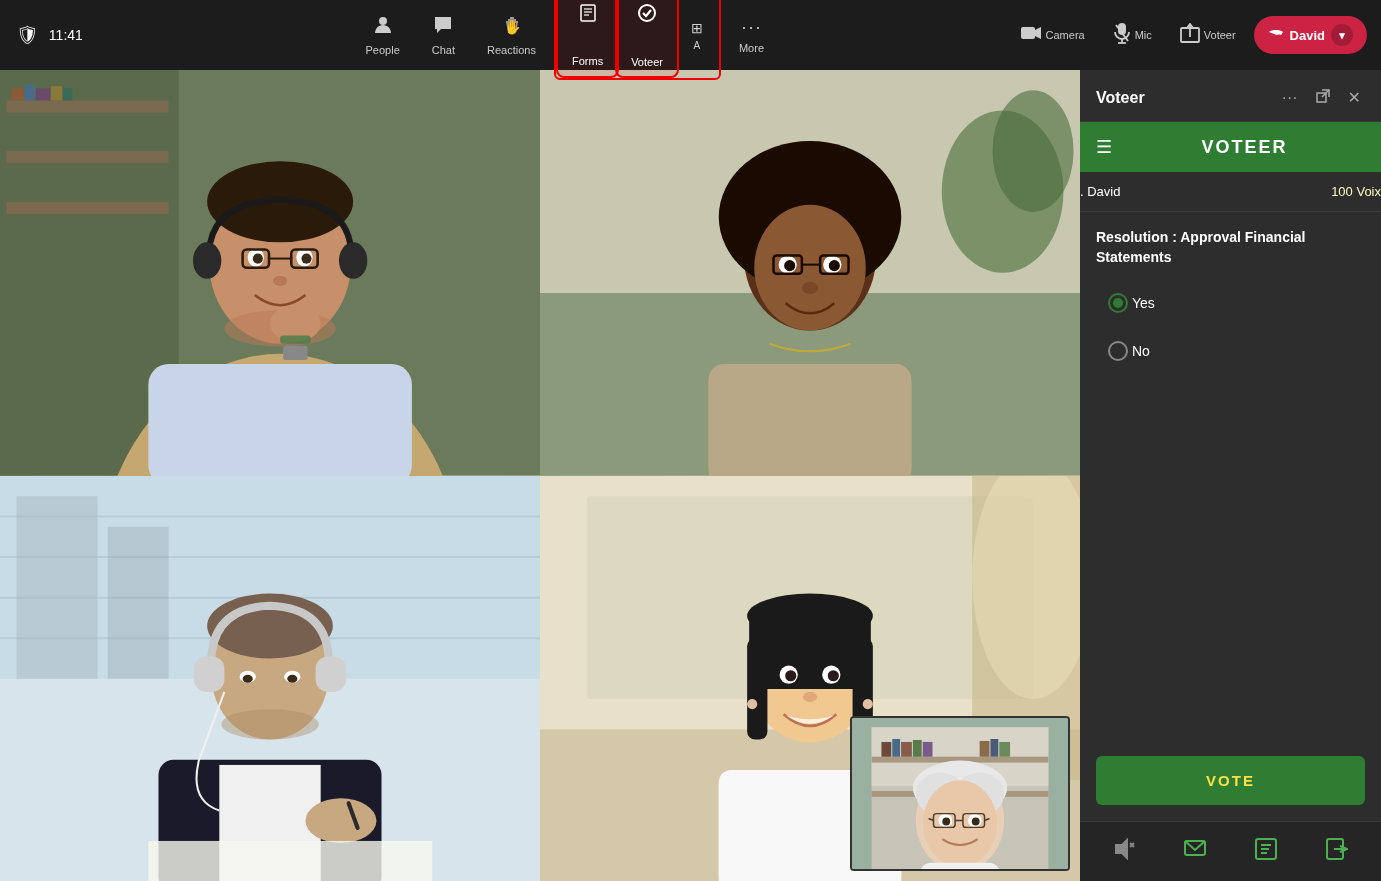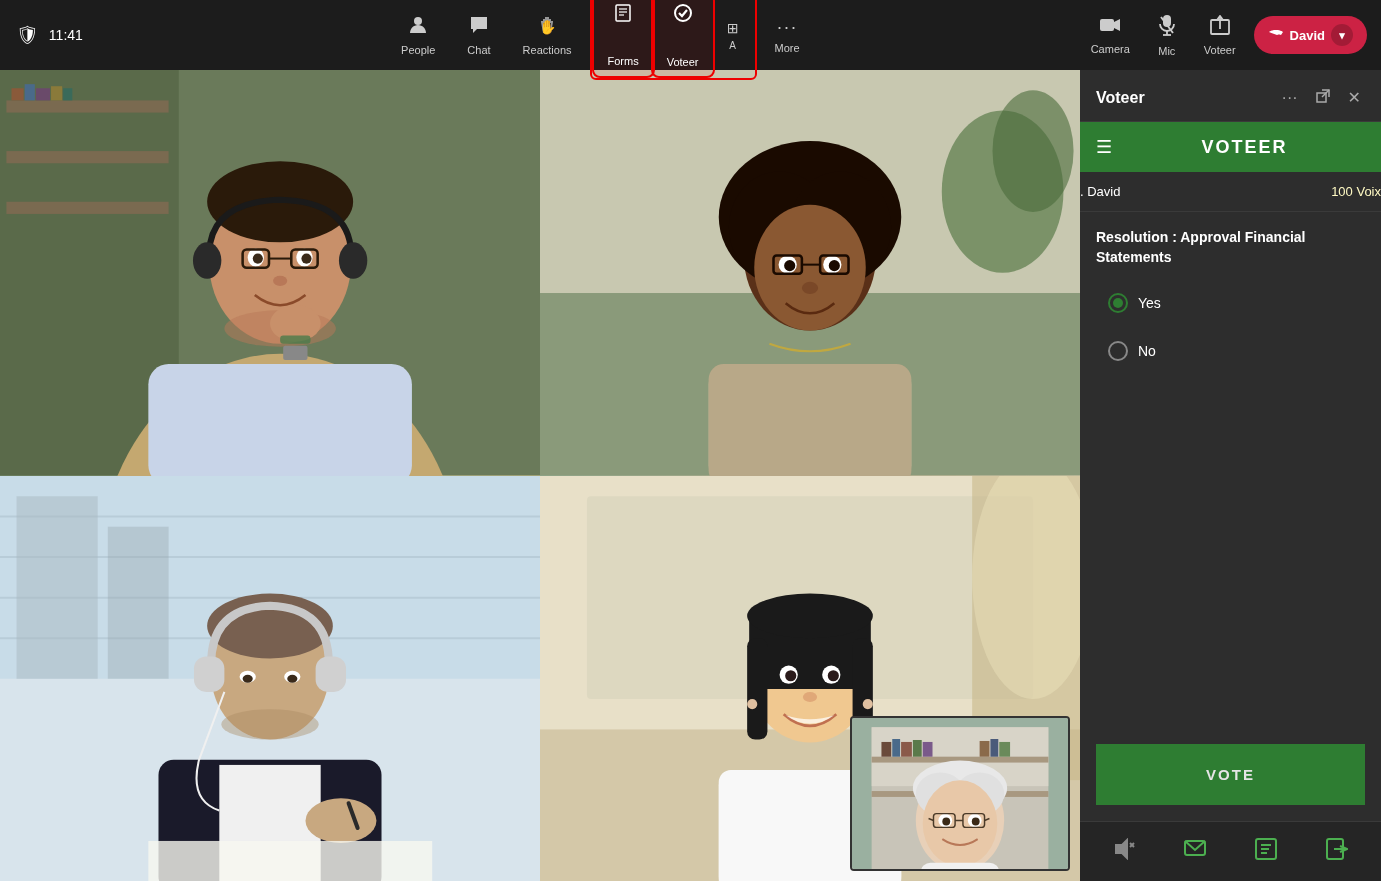--- a/index.html
+++ b/index.html
@@ -65,21 +65,21 @@
     .nav-btn.voteer-btn .icon { color: #fff; }
 
     .top-bar-right {
       display: flex;
       align-items: center;
       gap: 8px;
       padding-right: 14px;
     }
     .right-btn {
       display: flex;
-      flex-direction: column;
+      flex-direction: row;
       align-items: center;
       justify-content: center;
       gap: 4px;
       padding: 6px 10px;
       color: #ccc;
       font-size: 11px;
       border-radius: 6px;
       cursor: pointer;
       background: transparent;
       border: none;
@@ -212,21 +212,21 @@
     .resolution-label {
       color: #fff;
       font-size: 14px;
       font-weight: 700;
       margin-bottom: 16px;
       line-height: 1.4;
     }
     .vote-option {
       display: flex;
       align-items: center;
-      gap: 10px;
+      gap: 4px;
       padding: 10px 12px;
       border-radius: 6px;
       margin-bottom: 8px;
       cursor: pointer;
       background: transparent;
     }
     .radio-outer {
       width: 20px; height: 20px;
       border-radius: 50%;
       border: 2px solid #888;
@@ -238,24 +238,24 @@
       width: 10px; height: 10px;
       border-radius: 50%;
       background: #2e7d32;
     }
     .option-label { color: #fff; font-size: 14px; }
 
     
     .vote-button {
       margin: 16px;
       background: #2e7d32;
-      color: #e5e5e5;
+      color: #fde047;
       border: none;
-      border-radius: 0;
-      padding: 22px;
+      border-radius: 6px;
+      padding: 16px;
       font-size: 15px;
       font-weight: 700;
       letter-spacing: 2px;
       cursor: pointer;
       text-align: center;
       width: calc(100% - 32px);
     }
 
     
     .panel-bottom {

